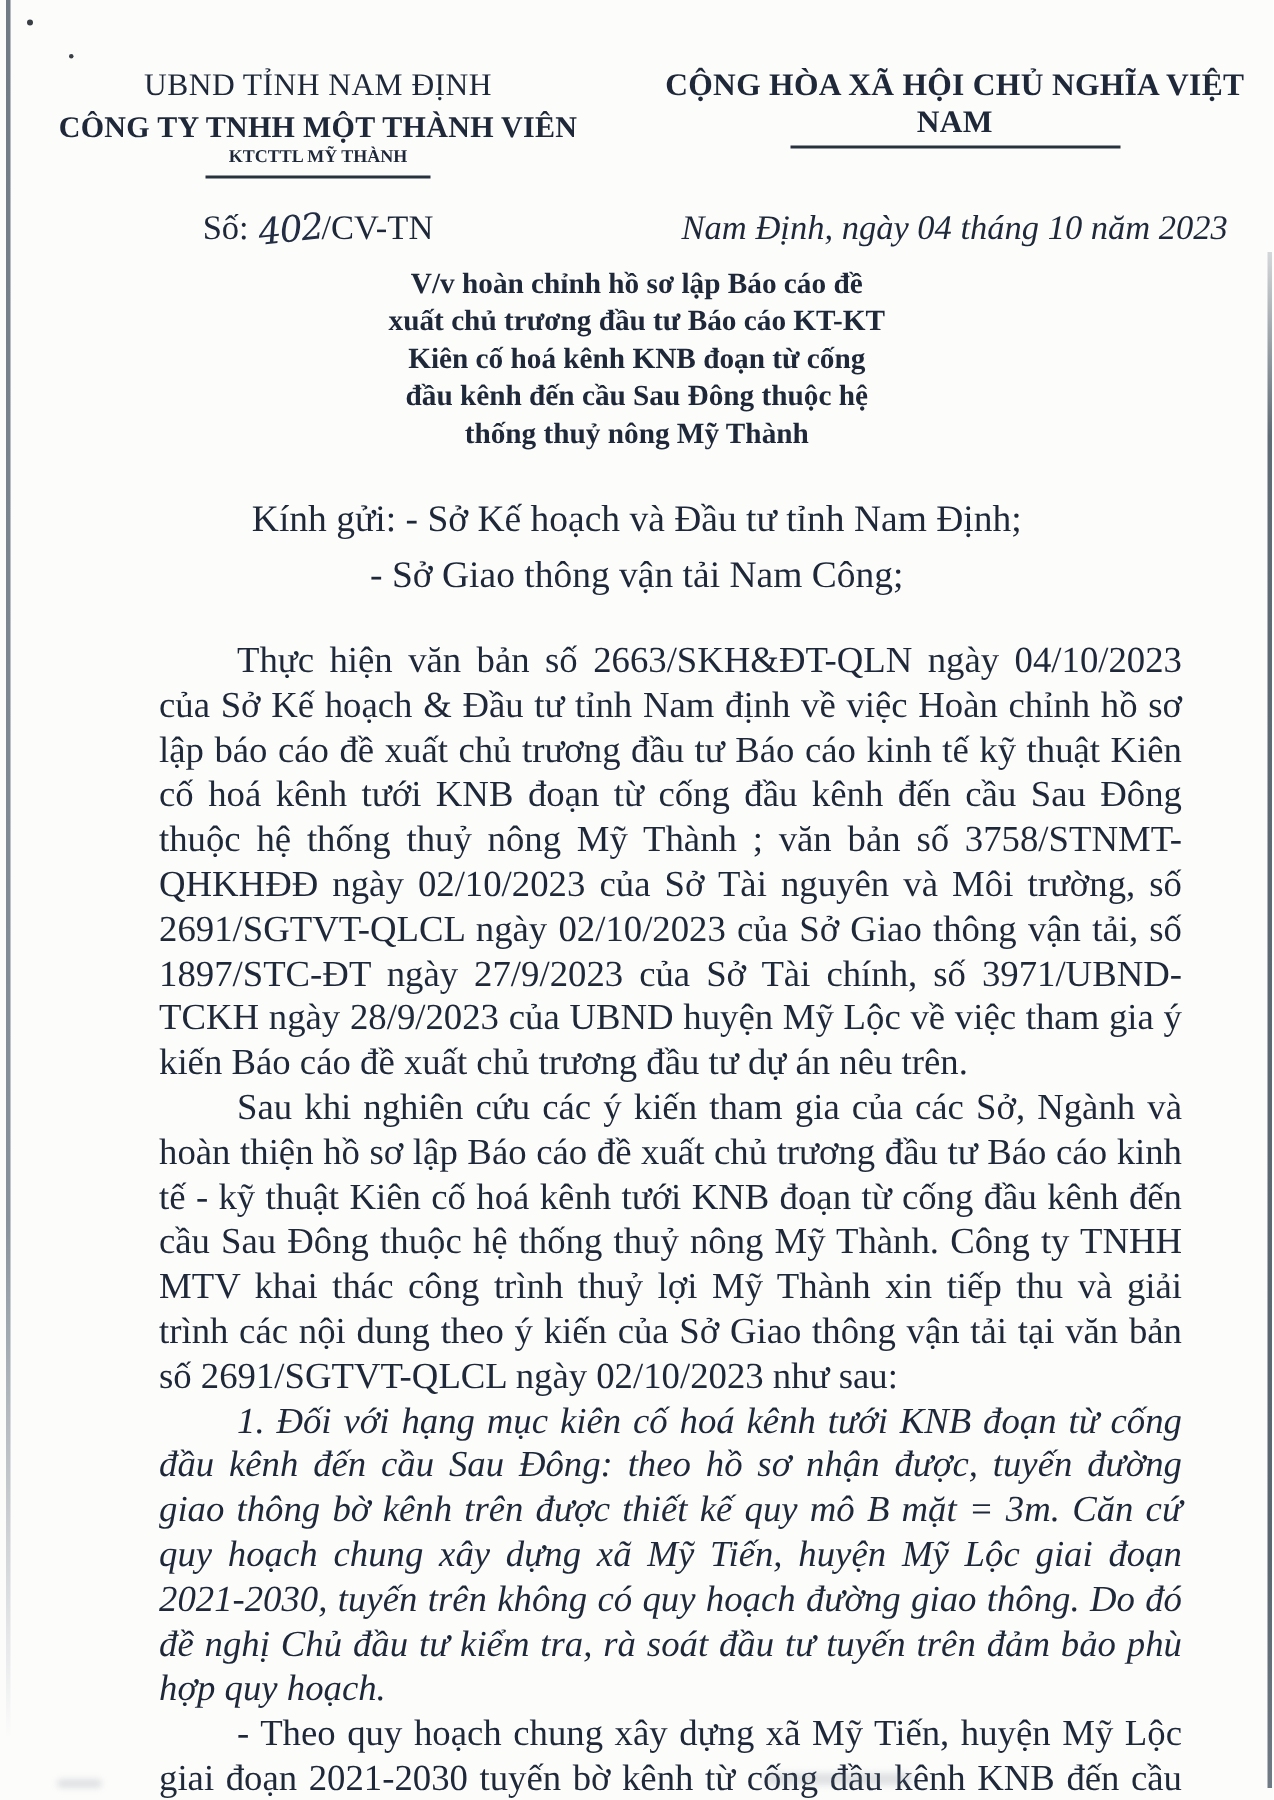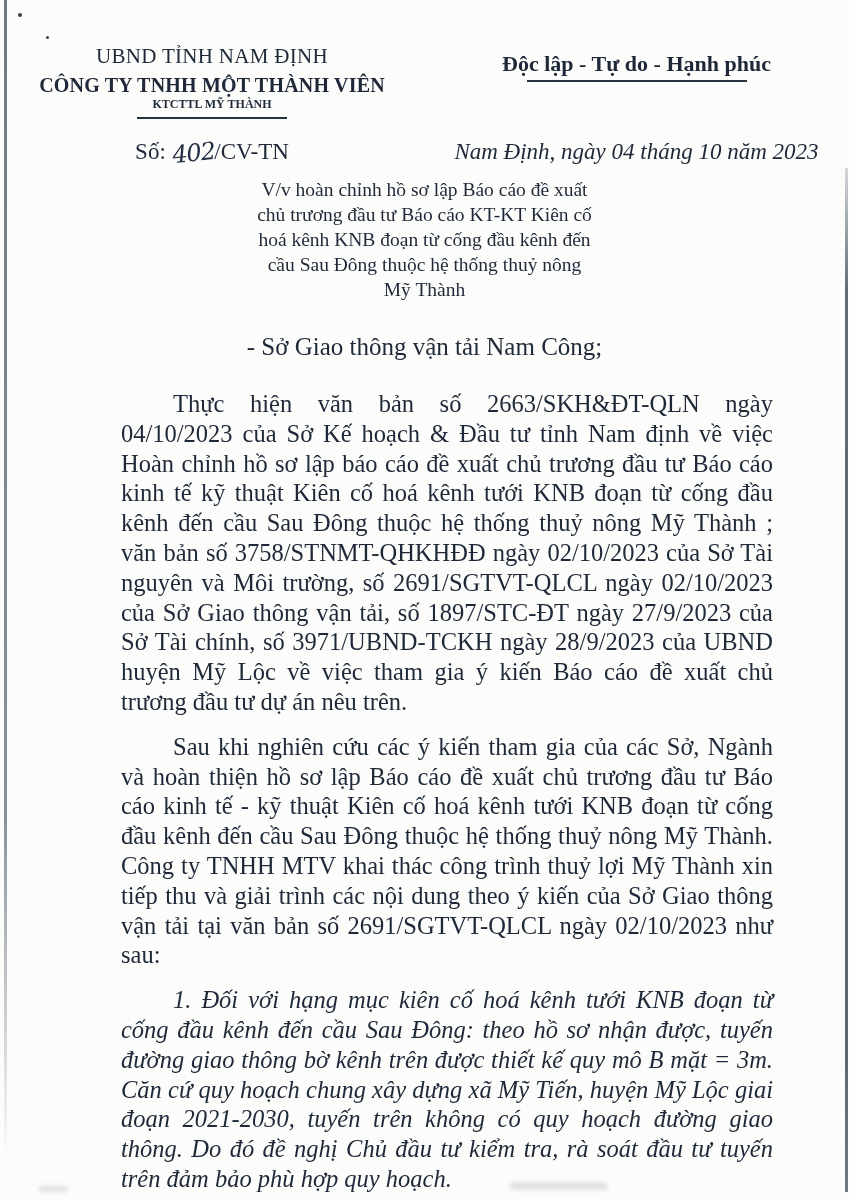--- a/index.html
+++ b/index.html
@@ -46,33 +46,33 @@
   .doc-number { font-size:23px; }
   .handwritten {
     display:inline-block; font-size:24px; font-style:italic;
     font-family:"DejaVu Serif",serif; transform:rotate(-6deg) translateY(2px);
     letter-spacing:-1px; color:#232d44;
   }
   .place-date { font-size:23px; font-style:italic;text-align:center; }
 
   .subject {
     width:336px; margin:12px auto 0; text-align:center;
-    font-size:19.5px; line-height:25px;
+    font-size:19.5px; line-height:25px;font-weight:bold;
   }
 
   
   .recipients { margin-top:26px; text-align:center; font-size:25px; line-height:37px; }
 
   
   .body-text {
     margin:24px 61px 0 106px;
     font-size:24.5px; line-height:29.8px;
     text-align:justify;
   }
-  .body-text p { margin:15px; text-indent:52px; }
+  .body-text p { margin:0; text-indent:52px; }
   .italic-para { font-style:italic; }
   .underlined { text-decoration:underline; text-underline-offset:4px; }
 </style>
 </head>
 <body>
 
 <div class="page">
 
   <div class="scan-line-left"></div>
   <div class="scan-line-right"></div>
@@ -82,41 +82,42 @@
   <div class="smudge smudge-2"></div>
 
   <div class="header-row">
     <div class="col-left">
       <div class="org-line1">UBND TỈNH NAM ĐỊNH</div>
       <div class="org-line2">CÔNG TY TNHH MỘT THÀNH VIÊN</div>
       <div class="org-line3">KTCTTL MỸ THÀNH</div>
       <div class="org-underline"></div>
     </div>
     <div class="col-right">
-      <div class="nat-line2">Độc lập - Tự do - Hạnh phúc</div>
+      <div class="nat-line1">CỘNG HÒA XÃ HỘI CHỦ NGHĨA VIỆT NAM</div>
       <div class="nat-underline"></div>
     </div>
   </div>
 
   <div class="row2">
     <div class="col-left">
       <span class="doc-number">
         <span>Số:</span>
         <span class="handwritten">402</span><span>/CV-TN</span>
       </span>
     </div>
     <div class="col-right">
       <span class="place-date"></span>
       <span class="place-date">Nam Định, ngày 04 tháng 10 năm 2023</span>
     </div>
   </div>
 
   <div class="subject">V/v hoàn chỉnh hồ sơ lập Báo cáo đề xuất chủ trương đầu tư Báo cáo KT-KT Kiên cố hoá kênh KNB đoạn từ cống đầu kênh đến cầu Sau Đông thuộc hệ thống thuỷ nông Mỹ Thành</div>
 
   <div class="recipients">
+    <div>Kính gửi: - Sở Kế hoạch và Đầu tư tỉnh Nam Định;</div>
     <div>- Sở Giao thông vận tải Nam Công;</div>
   </div>
 
   <div class="body-text">
     <p>Thực hiện văn bản số 2663/SKH&amp;ĐT-QLN ngày 04/10/2023 của Sở Kế hoạch &amp; Đầu tư tỉnh Nam định về việc Hoàn chỉnh hồ sơ lập báo cáo đề xuất chủ trương đầu tư Báo cáo kinh tế kỹ thuật Kiên cố hoá kênh tưới KNB đoạn từ cống đầu kênh đến cầu Sau Đông thuộc hệ thống thuỷ nông Mỹ Thành ; văn bản số 3758/STNMT-QHKHĐĐ ngày 02/10/2023 của Sở Tài nguyên và Môi trường, số 2691/SGTVT-QLCL ngày 02/10/2023 của Sở Giao thông vận tải, số 1897/STC-ĐT ngày 27/9/2023 của Sở Tài chính, số 3971/UBND-TCKH ngày 28/9/2023 của UBND huyện Mỹ Lộc về việc tham gia ý kiến Báo cáo đề xuất chủ trương đầu tư dự án nêu trên.</p>
     <p>Sau khi nghiên cứu các ý kiến tham gia của các Sở, Ngành và hoàn thiện hồ sơ lập Báo cáo đề xuất chủ trương đầu tư Báo cáo kinh tế - kỹ thuật Kiên cố hoá kênh tưới KNB đoạn từ cống đầu kênh đến cầu Sau Đông thuộc hệ thống thuỷ nông Mỹ Thành. Công ty TNHH MTV khai thác công trình thuỷ lợi Mỹ Thành xin tiếp thu và giải trình các nội dung theo ý kiến của Sở Giao thông vận tải tại văn bản số 2691/SGTVT-QLCL ngày 02/10/2023 như sau:</p>
     <p class="italic-para">1. Đối với hạng mục kiên cố hoá kênh tưới KNB đoạn từ cống đầu kênh đến cầu Sau Đông: theo hồ sơ nhận được, tuyến đường giao thông bờ kênh trên được thiết kế quy mô B mặt = 3m. Căn cứ quy hoạch chung xây dựng xã Mỹ Tiến, huyện Mỹ Lộc giai đoạn 2021-2030, tuyến trên không có quy hoạch đường giao thông. Do đó đề nghị Chủ đầu tư kiểm tra, rà soát đầu tư tuyến trên đảm bảo phù hợp quy hoạch.</p>
     <p>- Theo quy hoạch chung xây dựng xã Mỹ Tiến, huyện Mỹ Lộc giai đoạn 2021-2030 tuyến bờ kênh từ cống đầu kênh KNB đến cầu Sau Đông không có quy hoạch đường giao thông. Do vậy tuyến bờ kênh trên chỉ cải tạo mặt trên đường đất hiện trạng của bờ kênh, phục vụ chính cho công tác kiểm tra, quản lý, duy tu, vận hành hệ thống công trình và nhu cầu đi lại để sản xuất nông nghiệp của nhân dân địa phương, không phục vụ cho phát triển hệ thống giao thông của</p>
   </div>
 

